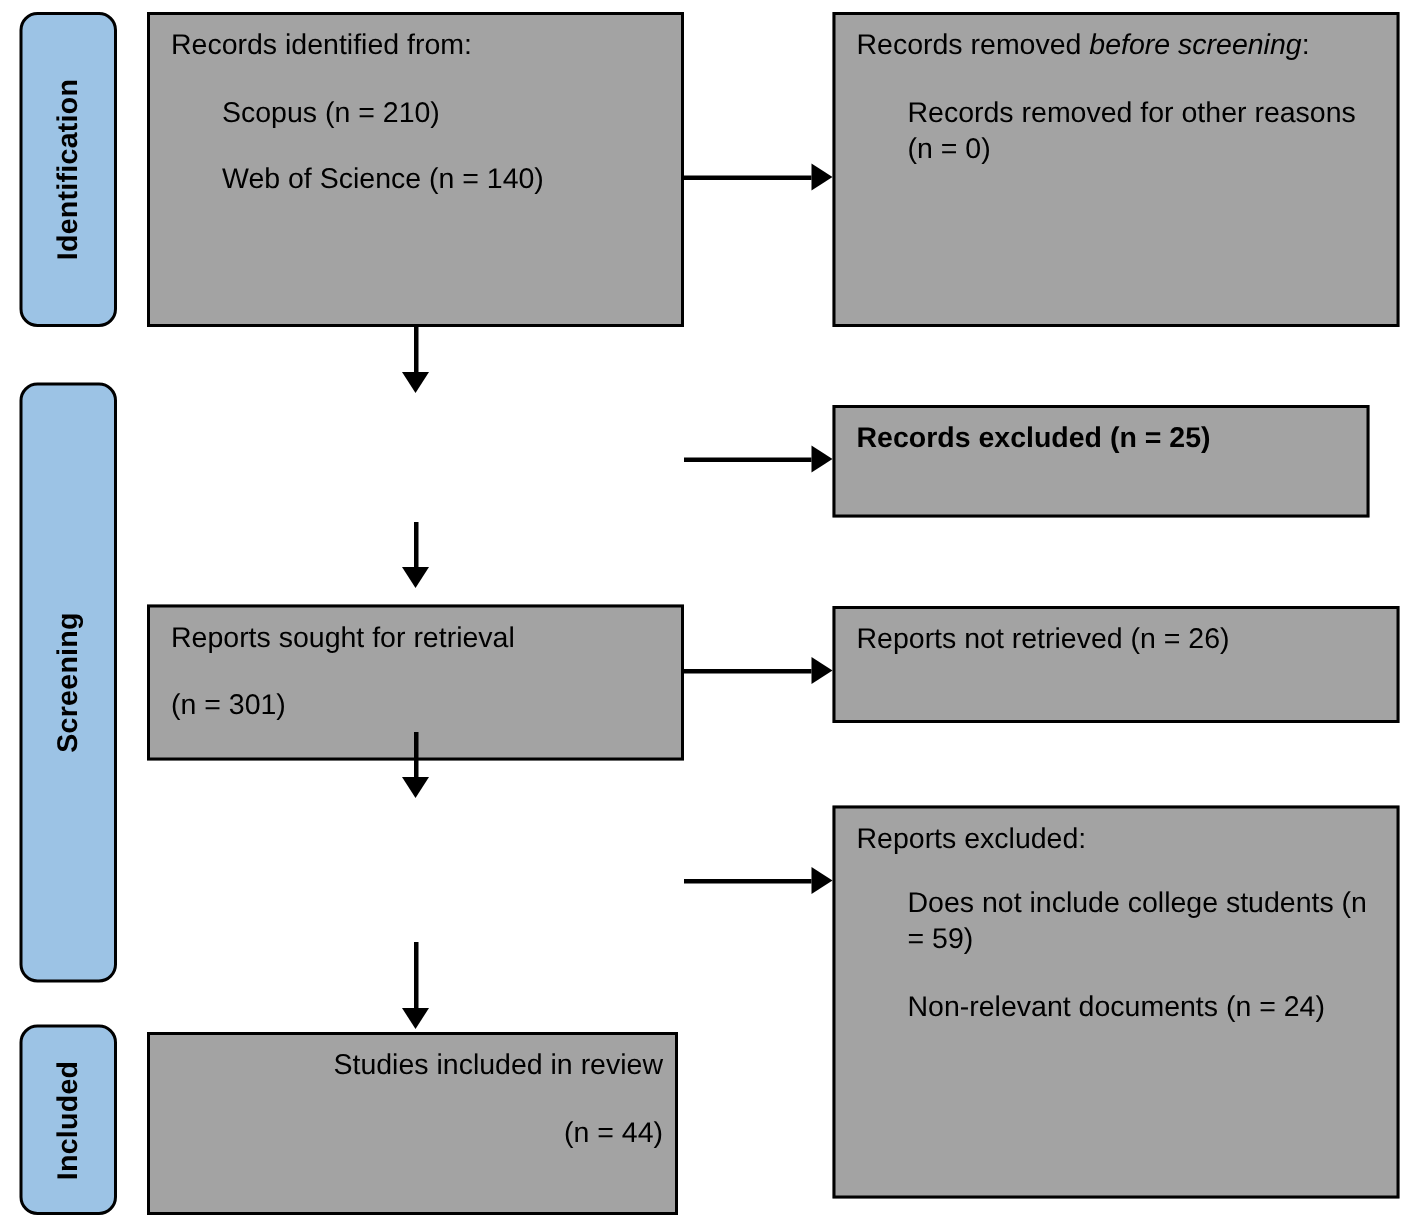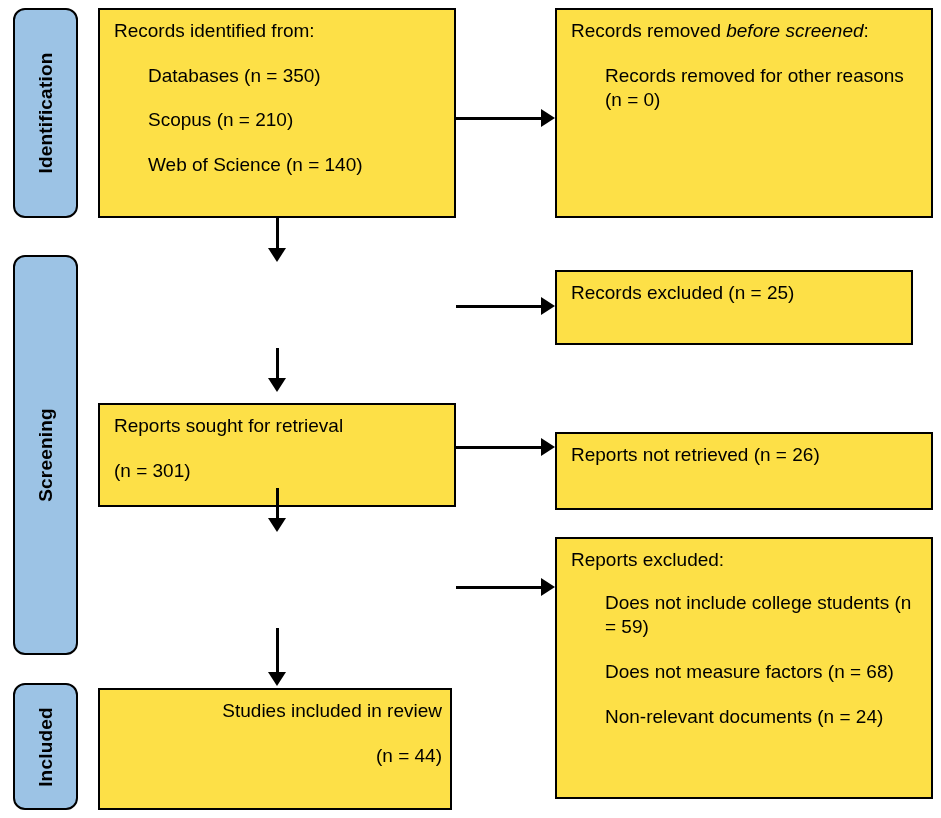--- a/index.html
+++ b/index.html
@@ -33,21 +33,21 @@
     white-space: nowrap;
     font-size: 19px;
     font-weight: bold;
     color: #000000;
     letter-spacing: 0.2px;
   }
 
   
   .node-box {
     position: absolute;
-    background: #fde047;
+    background: #a3a3a3;
     border: 2px solid #000000;
     box-sizing: border-box;
     overflow: hidden;
   }
   .node-inner {
     position: absolute;
     left: 14px;
     right: 8px;
     top: 9px;
   }
@@ -103,79 +103,77 @@
     <span class="stage-text">Screening</span>
   </div>
 
   <div class="stage-pill" style="left:13px; top:683px; width:65px; height:127px;">
     <span class="stage-text">Included</span>
   </div>
 
   <div class="node-box" style="left:98px; top:8px; width:358px; height:210px;">
     <div class="node-inner">
       <div class="node-line">Records identified from:</div>
-      <div class="node-line indented">Databases (n = 350)</div>
       <div class="node-line indented">Scopus (n = 210)</div>
       <div class="node-line indented">Web of Science (n = 140)</div>
     </div>
   </div>
 
   <div class="node-box" style="left:555px; top:8px; width:378px; height:210px;">
     <div class="node-inner">
       <div class="node-line">
-        <span>Records removed </span><span class="ital">before screened</span><span>:</span>
+        <span>Records removed </span><span class="ital">before screening</span><span>:</span>
       </div>
       <div class="node-line indented">Records removed for other reasons (n = 0)</div>
     </div>
   </div>
 
   <div class="conn-h" style="left:456px; top:117px; width:85px;"></div>
   <div class="arrow-right" style="left:541px; top:109px;"></div>
 
   <div class="conn-v" style="left:276px; top:218px; height:40px;"></div>
   <div class="arrow-down" style="left:268px; top:248px;"></div>
 
 
-  <div class="node-box" style="left:555px; top:270px; width:358px; height:75px;">
+  <div class="node-box" style="left:555px; top:270px; width:358px; height:75px;font-weight:bold;">
     <div class="node-inner">
       <div class="node-line">Records excluded (n = 25)</div>
     </div>
   </div>
 
   <div class="conn-h" style="left:456px; top:305px; width:85px;"></div>
   <div class="arrow-right" style="left:541px; top:297px;"></div>
 
   <div class="conn-v" style="left:276px; top:348px; height:40px;"></div>
   <div class="arrow-down" style="left:268px; top:378px;"></div>
 
   <div class="node-box" style="left:98px; top:403px; width:358px; height:104px;">
     <div class="node-inner">
       <div class="node-line">Reports sought for retrieval</div>
       <div class="node-line">(n = 301)</div>
     </div>
   </div>
 
-  <div class="node-box" style="left:555px; top:432px; width:378px; height:78px;">
+  <div class="node-box" style="left:555px; top:404px; width:378px; height:78px;">
     <div class="node-inner">
       <div class="node-line">Reports not retrieved (n = 26)</div>
     </div>
   </div>
 
   <div class="conn-h" style="left:456px; top:446px; width:85px;"></div>
   <div class="arrow-right" style="left:541px; top:438px;"></div>
 
   <div class="conn-v" style="left:276px; top:488px; height:40px;"></div>
   <div class="arrow-down" style="left:268px; top:518px;"></div>
 
 
   <div class="node-box" style="left:555px; top:537px; width:378px; height:262px;">
     <div class="node-inner">
       <div class="node-line gap-sm">Reports excluded:</div>
       <div class="node-line indented">Does not include college students (n = 59)</div>
-      <div class="node-line indented">Does not measure factors (n = 68)</div>
       <div class="node-line indented">Non-relevant documents (n = 24)</div>
     </div>
   </div>
 
   <div class="conn-h" style="left:456px; top:586px; width:85px;"></div>
   <div class="arrow-right" style="left:541px; top:578px;"></div>
 
   <div class="conn-v" style="left:276px; top:628px; height:54px;"></div>
   <div class="arrow-down" style="left:268px; top:672px;"></div>
 

